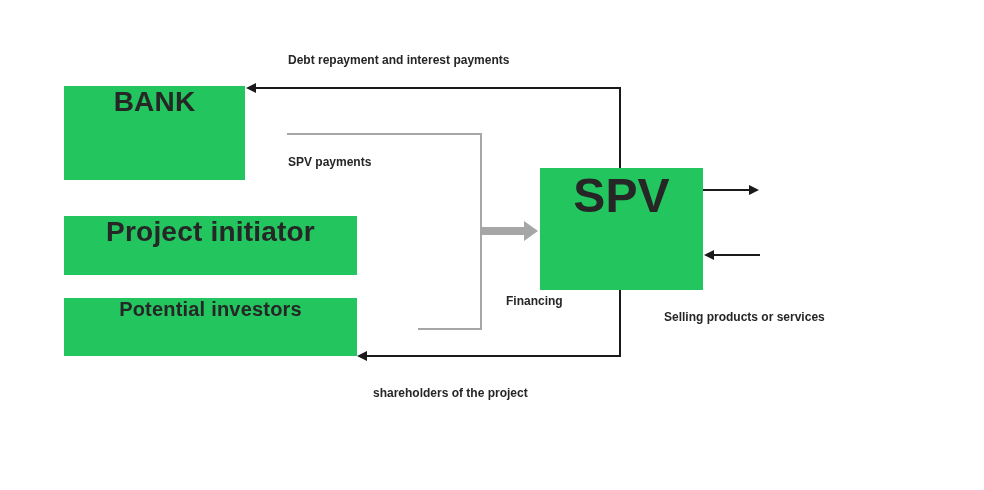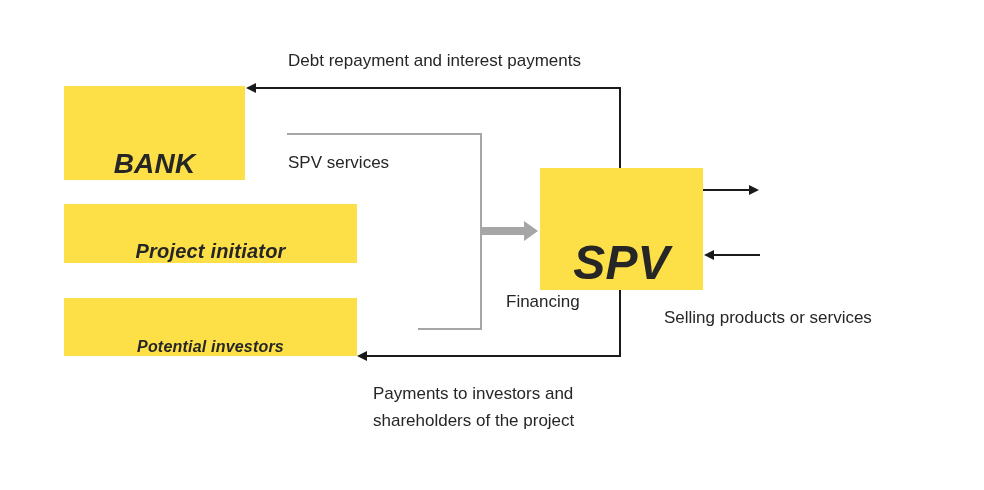--- a/index.html
+++ b/index.html
@@ -7,39 +7,38 @@
     position: relative;
     width: 984px;
     height: 490px;
     background: #ffffff;
     font-family: "Liberation Sans", sans-serif;
     color: #1f1f1f;
     overflow: hidden;
   }
   .node {
     position: absolute;
-    background: #fde047;
+    background: #22c55e;
     display: flex;
-    align-items: flex-end;
+    align-items: flex-start;
     justify-content: center;
     font-weight: bold;
     color: #262626;
     letter-spacing: 0.2px;
-    font-style: italic;
   }
   #bank-box  { left: 64px;  top: 86px;  width: 181px; height: 94px;  font-size: 28px; }
-  #proj-box  { left: 64px;  top: 204px; width: 293px; height: 59px;  font-size: 20px; }
-  #inv-box   { left: 64px;  top: 298px; width: 293px; height: 58px;  font-size: 16px; }
+  #proj-box  { left: 64px;  top: 216px; width: 293px; height: 59px;  font-size: 28px; }
+  #inv-box   { left: 64px;  top: 298px; width: 293px; height: 58px;  font-size: 20px; }
   #spv-box   { left: 540px; top: 168px; width: 163px; height: 122px; font-size: 48px; }
   #cust-box  { left: 760px; top: 187px; width: 178px; height: 70px;  font-size: 24px; }
 
   .lbl {
     position: absolute;
-    font-weight: normal;
-    font-size: 17px;
+    font-weight: bold;
+    font-size: 12px;
     line-height: 21px;
     color: #262626;
     white-space: nowrap;
   }
   #debt-label      { left: 288px; top: 50px; }
   #creation-label  { left: 288px; top: 152px; }
   #financing-label { left: 506px; top: 291px; }
   #selling-label   { left: 664px; top: 307px; }
   #payments-label  { left: 373px; top: 380px; line-height: 27px; }
 
@@ -109,21 +108,20 @@
     <span>Project initiator</span>
   </div>
   <div class="node" id="inv-box">
     <span>Potential investors</span>
   </div>
   <div class="node" id="spv-box">
     <span>SPV</span>
   </div>
 
   <div class="lbl" id="debt-label">Debt repayment and interest payments</div>
-  <div class="lbl" id="creation-label">SPV services</div>
+  <div class="lbl" id="creation-label">SPV payments</div>
   <div class="lbl" id="financing-label">Financing</div>
   <div class="lbl" id="selling-label">Selling products or services</div>
   <div class="lbl" id="payments-label">
-    <div>Payments to investors and</div>
     <div>shareholders of the project</div>
   </div>
 
 </div>
 
 </body></html>

